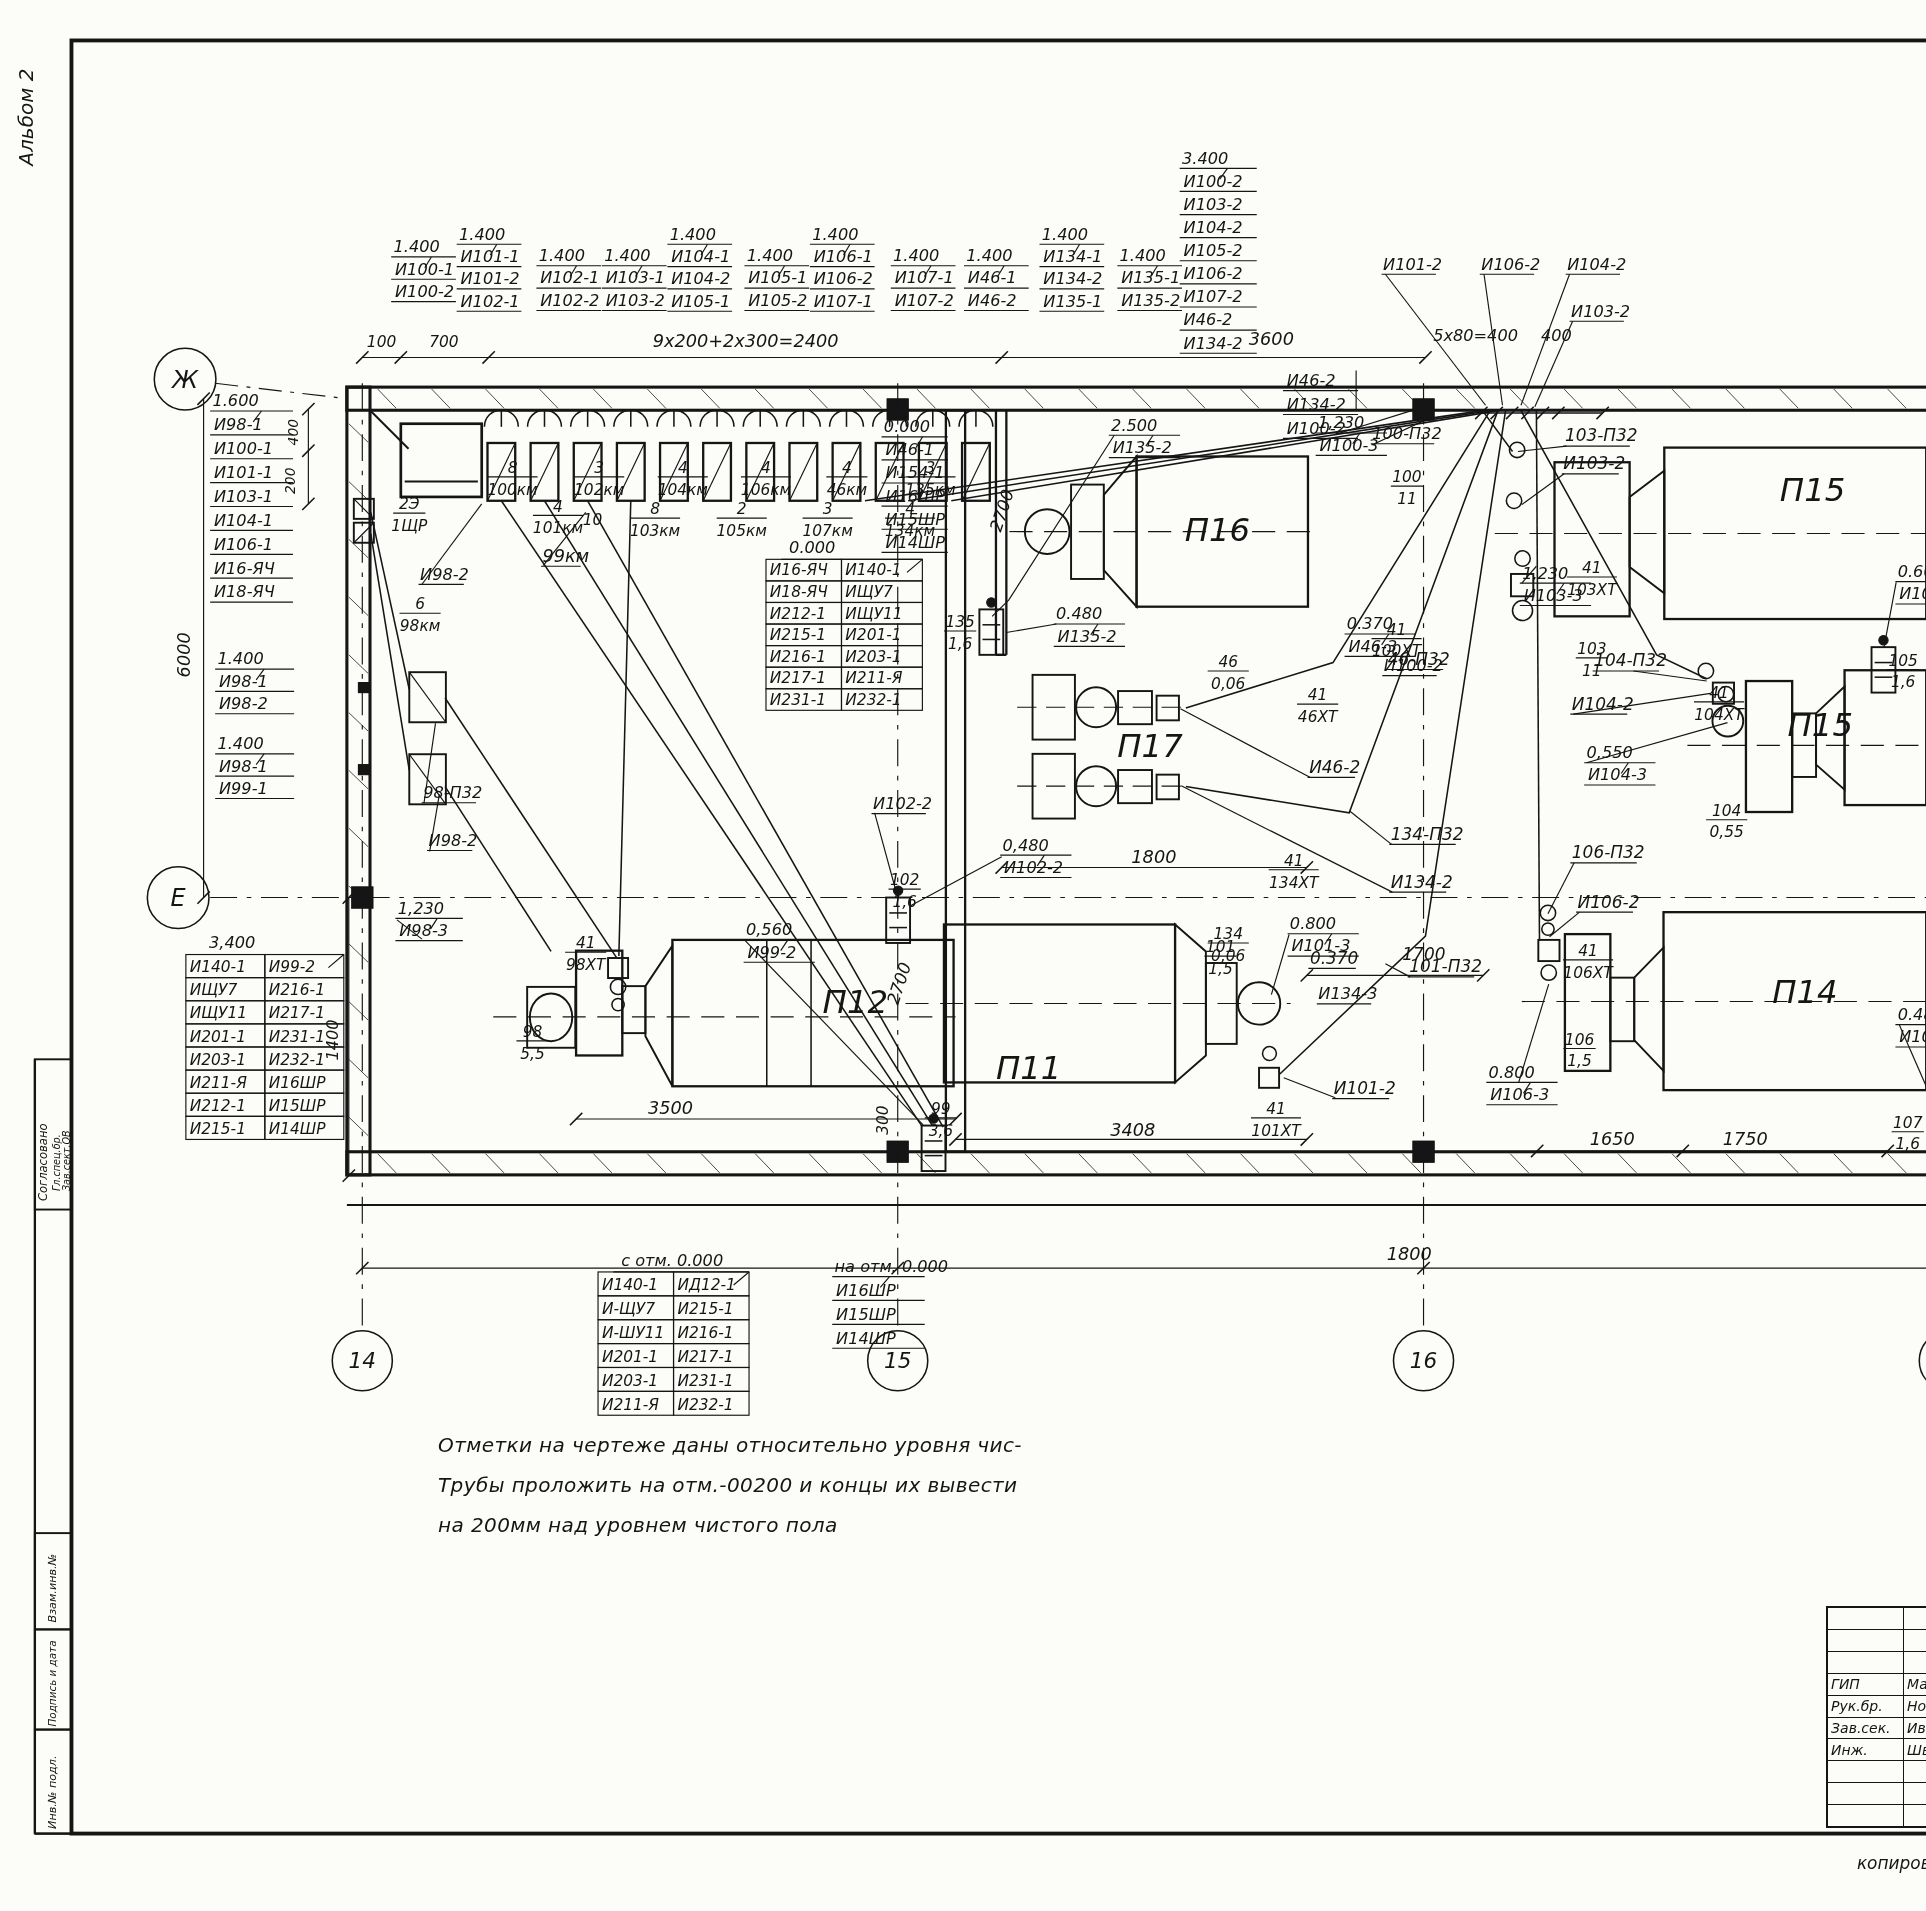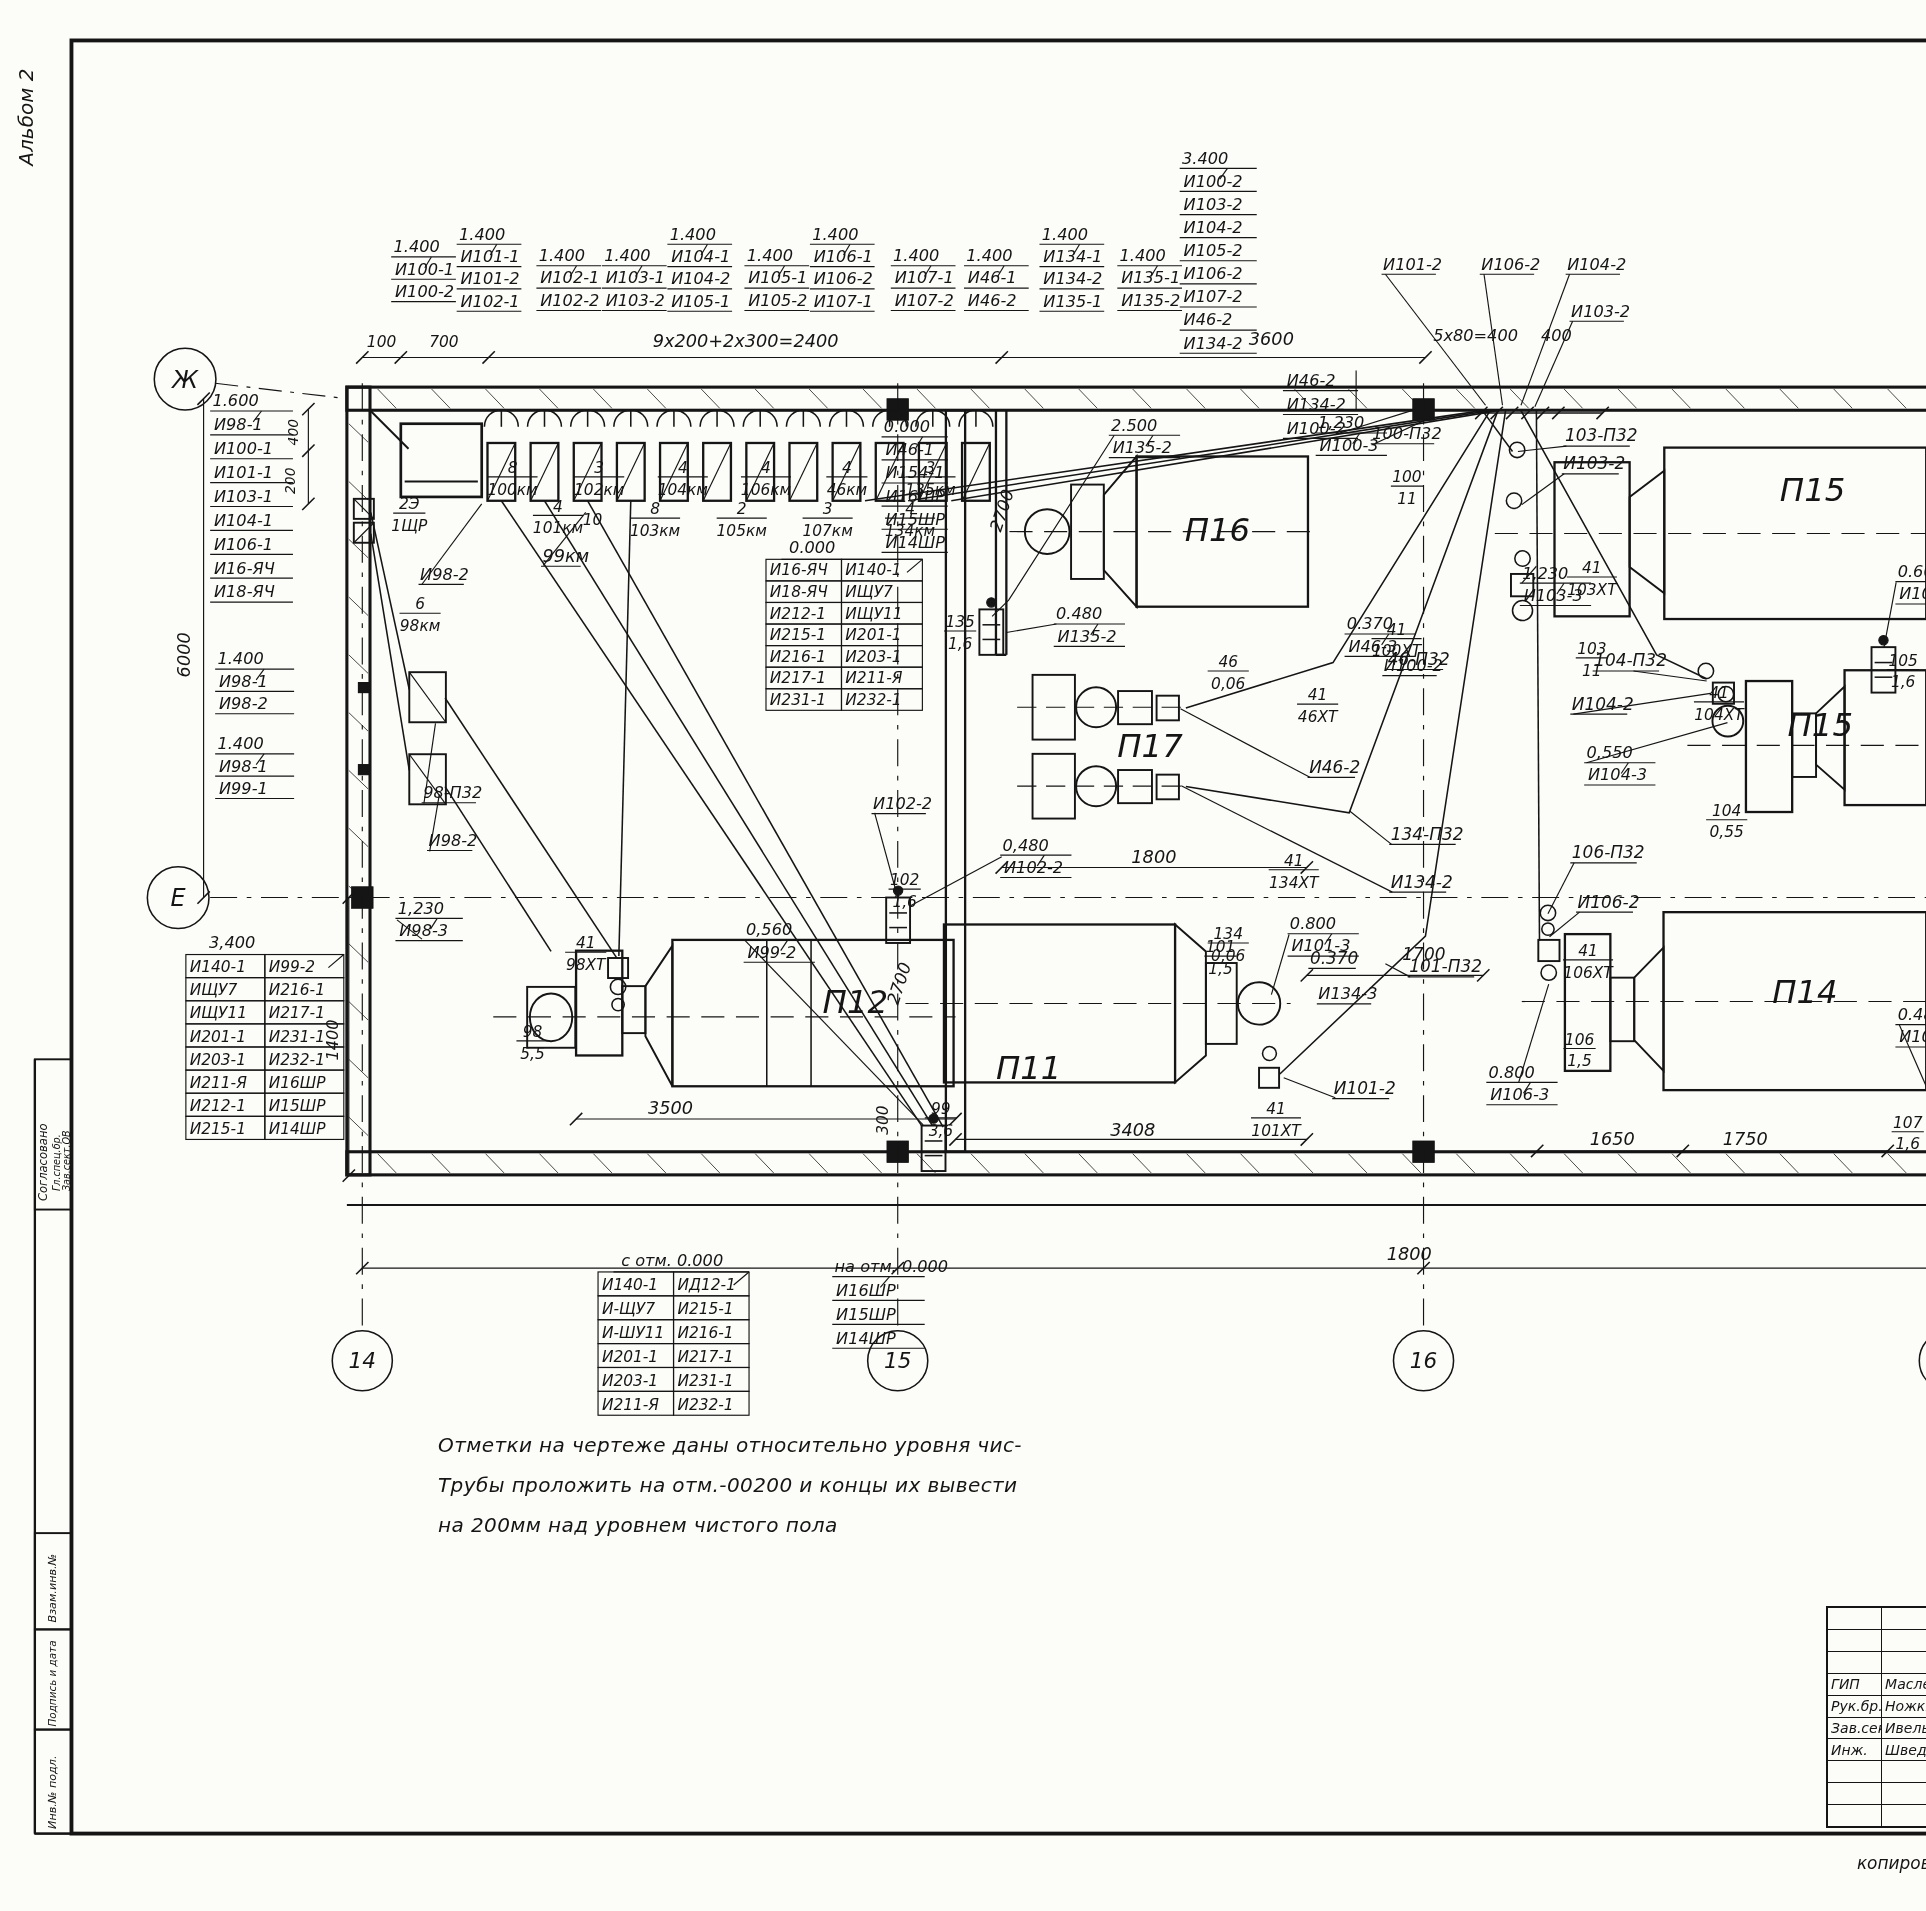--- a/index.html
+++ b/index.html
@@ -9,21 +9,21 @@
   .ov-abs{position:absolute;left:0;top:0;}
   
   .tb{position:absolute;left:1826px;top:1606px;width:867px;height:222px;display:flex;
       border:2.3px solid #151515;box-sizing:border-box;font-style:italic;}
   .tb *{box-sizing:border-box;}
   .tb-sig{width:196px;border-right:1.9px solid #151515;display:flex;flex-direction:column;}
   .sig-row{flex:1;display:flex;border-bottom:1.2px solid #151515;}
   .sig-row:last-child{border-bottom:none;}
   .sig-c{border-right:1.2px solid #151515;display:flex;align-items:center;padding-left:3.1px;
          font-size:14px;overflow:hidden;white-space:nowrap;}
-  .sig-c1{width:54px;}.sig-c2{width:75px;}
+  .sig-c1{width:76px;}.sig-c2{width:75px;}
   
   .notes{position:absolute;left:406px;top:1425px;width:982px;font-style:italic;
          font-size:20px;line-height:40px;letter-spacing:0.4px;white-space:nowrap;margin-left:32px;}
 </style>
 </head>
 <body>
 
 <div class="page">
 
   <svg id="ov" class="ov-abs" width="2703" height="1911" viewBox="0 0 7016 4961">

